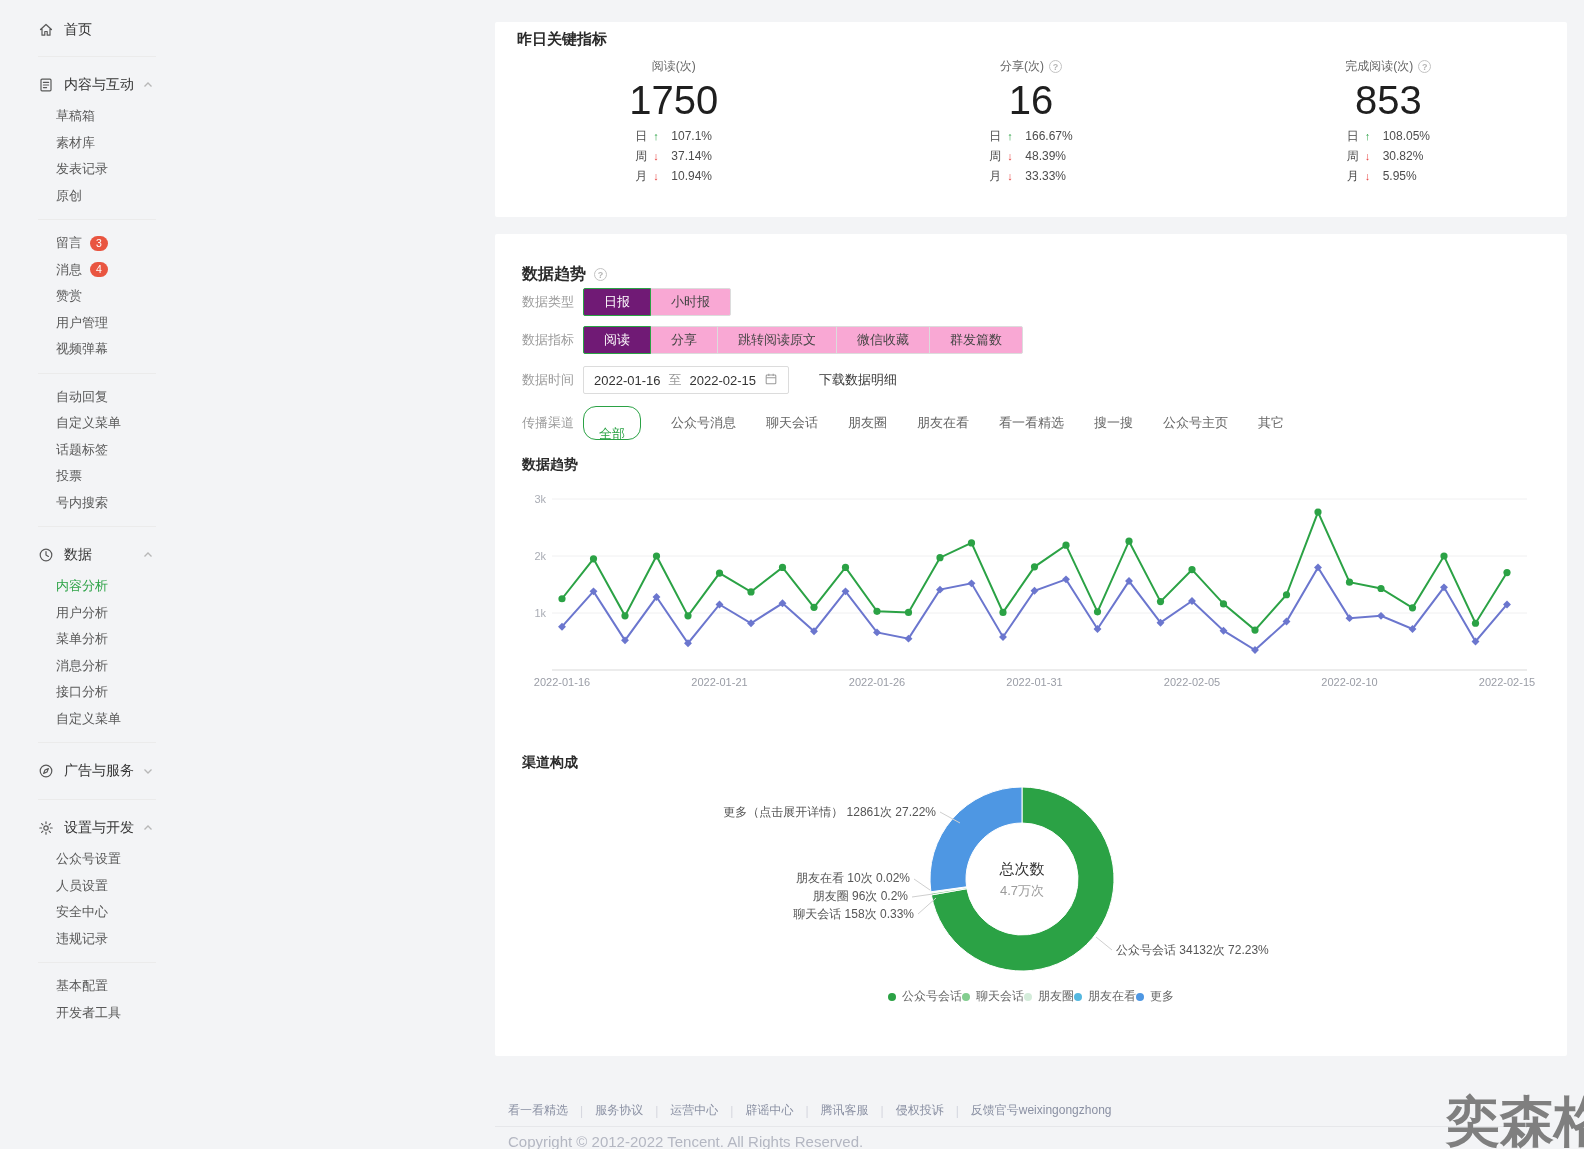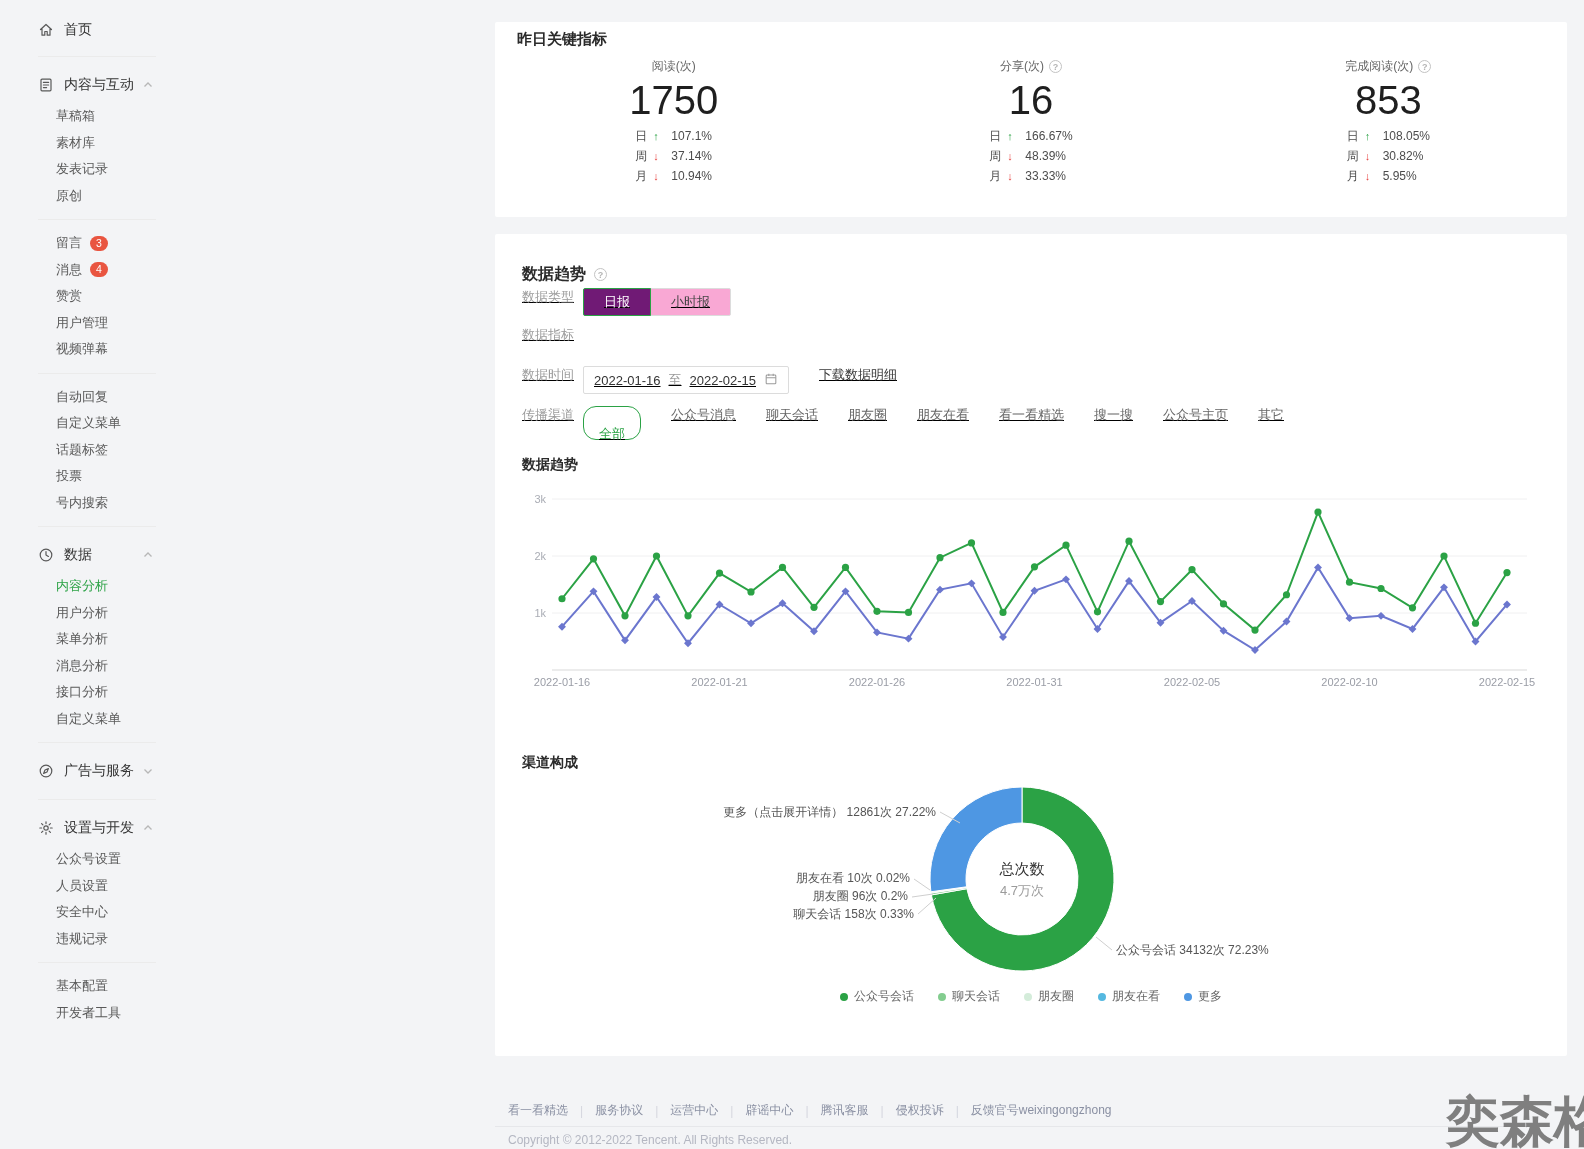--- a/index.html
+++ b/index.html
@@ -38,21 +38,21 @@
   .metric .m-rows { margin-top:3px; }
   .metric .m-row { display:flex; align-items:center; height:20px; font-size:12px; color:#4c4c4c; }
   .metric .m-row .p { width:18px; }
   .metric .m-row .arrow { width:18px; font-size:11px; }
   .arrow.up { color:#2BA245; }
   .arrow.down { color:#E64340; }
   .help { display:inline-flex; width:13px; height:13px; border:1px solid #c3c3c3; border-radius:50%;
           color:#b5b5b5; font-size:9px; align-items:center; justify-content:center; font-weight:bold; }
 
   
-  .f-row { position:absolute; left:27px; display:flex; align-items:flex-start;text-decoration:underline; }
+  .f-row { position:absolute; left:27px; display:flex; align-items:center; }
   .f-label { width:61px; font-size:13px; color:#9b9b9b; flex:0 0 61px; }
   .btn-group { display:inline-flex; }
   .btn { height:28px; line-height:26px; padding:0 20px; border:1px solid #dcdcdc; background:#f9a8d4;
          font-size:13px; color:#454545; margin-left:-1px; cursor:pointer; white-space:nowrap; }
   .btn:first-child { margin-left:0; border-radius:2px 0 0 2px; }
   .btn:last-child { border-radius:0 2px 2px 0; }
   .btn.active { background:#701a75; border-color:#2BA245; color:#fff; position:relative; z-index:1; }
   .date-box { display:inline-flex; align-items:center; gap:8px; height:28px; border:1px solid #dcdcdc;
               border-radius:2px; padding:0 10px; font-size:13px; color:#333; cursor:pointer; }
   .date-box .sep { color:#999; }
@@ -63,28 +63,28 @@
 
   .sub-title { position:absolute; left:27px; font-size:14px; font-weight:bold; color:#2b2b2b; }
 
   
   #line-chart { position:absolute; left:27px; top:246px; width:1018px; height:206px; }
   #line-legend { position:absolute; left:27px; top:456px; width:1018px; display:flex; justify-content:center; gap:26px; }
   .lg-item { display:flex; align-items:center; gap:6px; font-size:12px; color:#666; cursor:pointer; }
   .lg-dot { width:8px; height:8px; border-radius:50%; }
   .lg-diamond { width:7px; height:7px; transform:rotate(45deg); }
   #donut-chart { position:absolute; left:27px; top:552px; width:1018px; height:196px; }
-  #donut-legend { position:absolute; left:27px; top:754px; width:1018px; display:flex; justify-content:center; gap:24px; }
+  #donut-legend { position:absolute; left:27px; top:754px; width:1018px; display:flex; justify-content:center; }
 
   
   #footer-links { position:absolute; left:508px; top:1102px; display:flex; align-items:center; font-size:12px; color:#8a90a3; }
   #footer-links .fl { cursor:pointer; }
   #footer-links .fsep { margin:0 12px; color:#d4d6de; }
   #footer-divider { position:absolute; left:495px; top:1126px; width:1050px; height:1px; background:#e6e7ea; }
-  #copyright { position:absolute; left:508px; top:1133px; font-size:12px; color:#b4b7c2; }
+  #copyright { position:absolute; left:508px; top:1133px; font-size:15px; color:#b4b7c2; }
   #watermark { position:absolute; left:1446px; top:1086px; font-size:54px; font-weight:bold; color:#7f7f7f;
                letter-spacing:0px; white-space:nowrap; }
 </style>
 </head>
 <body>
 
 <div id="app">
 
   <nav id="sidebar">
       <div class="sb-item">
@@ -317,20 +317,27 @@
     <div id="filter-rows">
         <div class="f-row" style="top:54px">
     <span class="f-label">数据类型</span>
           <div class="btn-group">
             <button class="btn active">日报</button>
             <button class="btn">小时报</button>
           </div>
         </div>
         <div class="f-row" style="top:92px">
     <span class="f-label">数据指标</span>
+          <div class="btn-group">
+            <button class="btn active">阅读</button>
+            <button class="btn">分享</button>
+            <button class="btn">跳转阅读原文</button>
+            <button class="btn">微信收藏</button>
+            <button class="btn">群发篇数</button>
+          </div>
         </div>
         <div class="f-row" style="top:132px">
     <span class="f-label">数据时间</span>
           <span class="date-box">
         <span>2022-01-16</span>
             <span class="sep">至</span>
         <span>2022-02-15</span>
         <span><svg viewBox="0 0 16 16" width="14" height="14" fill="none" stroke="#9b9b9b" stroke-width="1.2">
                 <rect x="2.5" y="3.5" width="11" height="10" rx="1"></rect>
                 <path d="M2.5 6.5 H13.5 M5.5 2 V4.5 M10.5 2 V4.5"></path>

